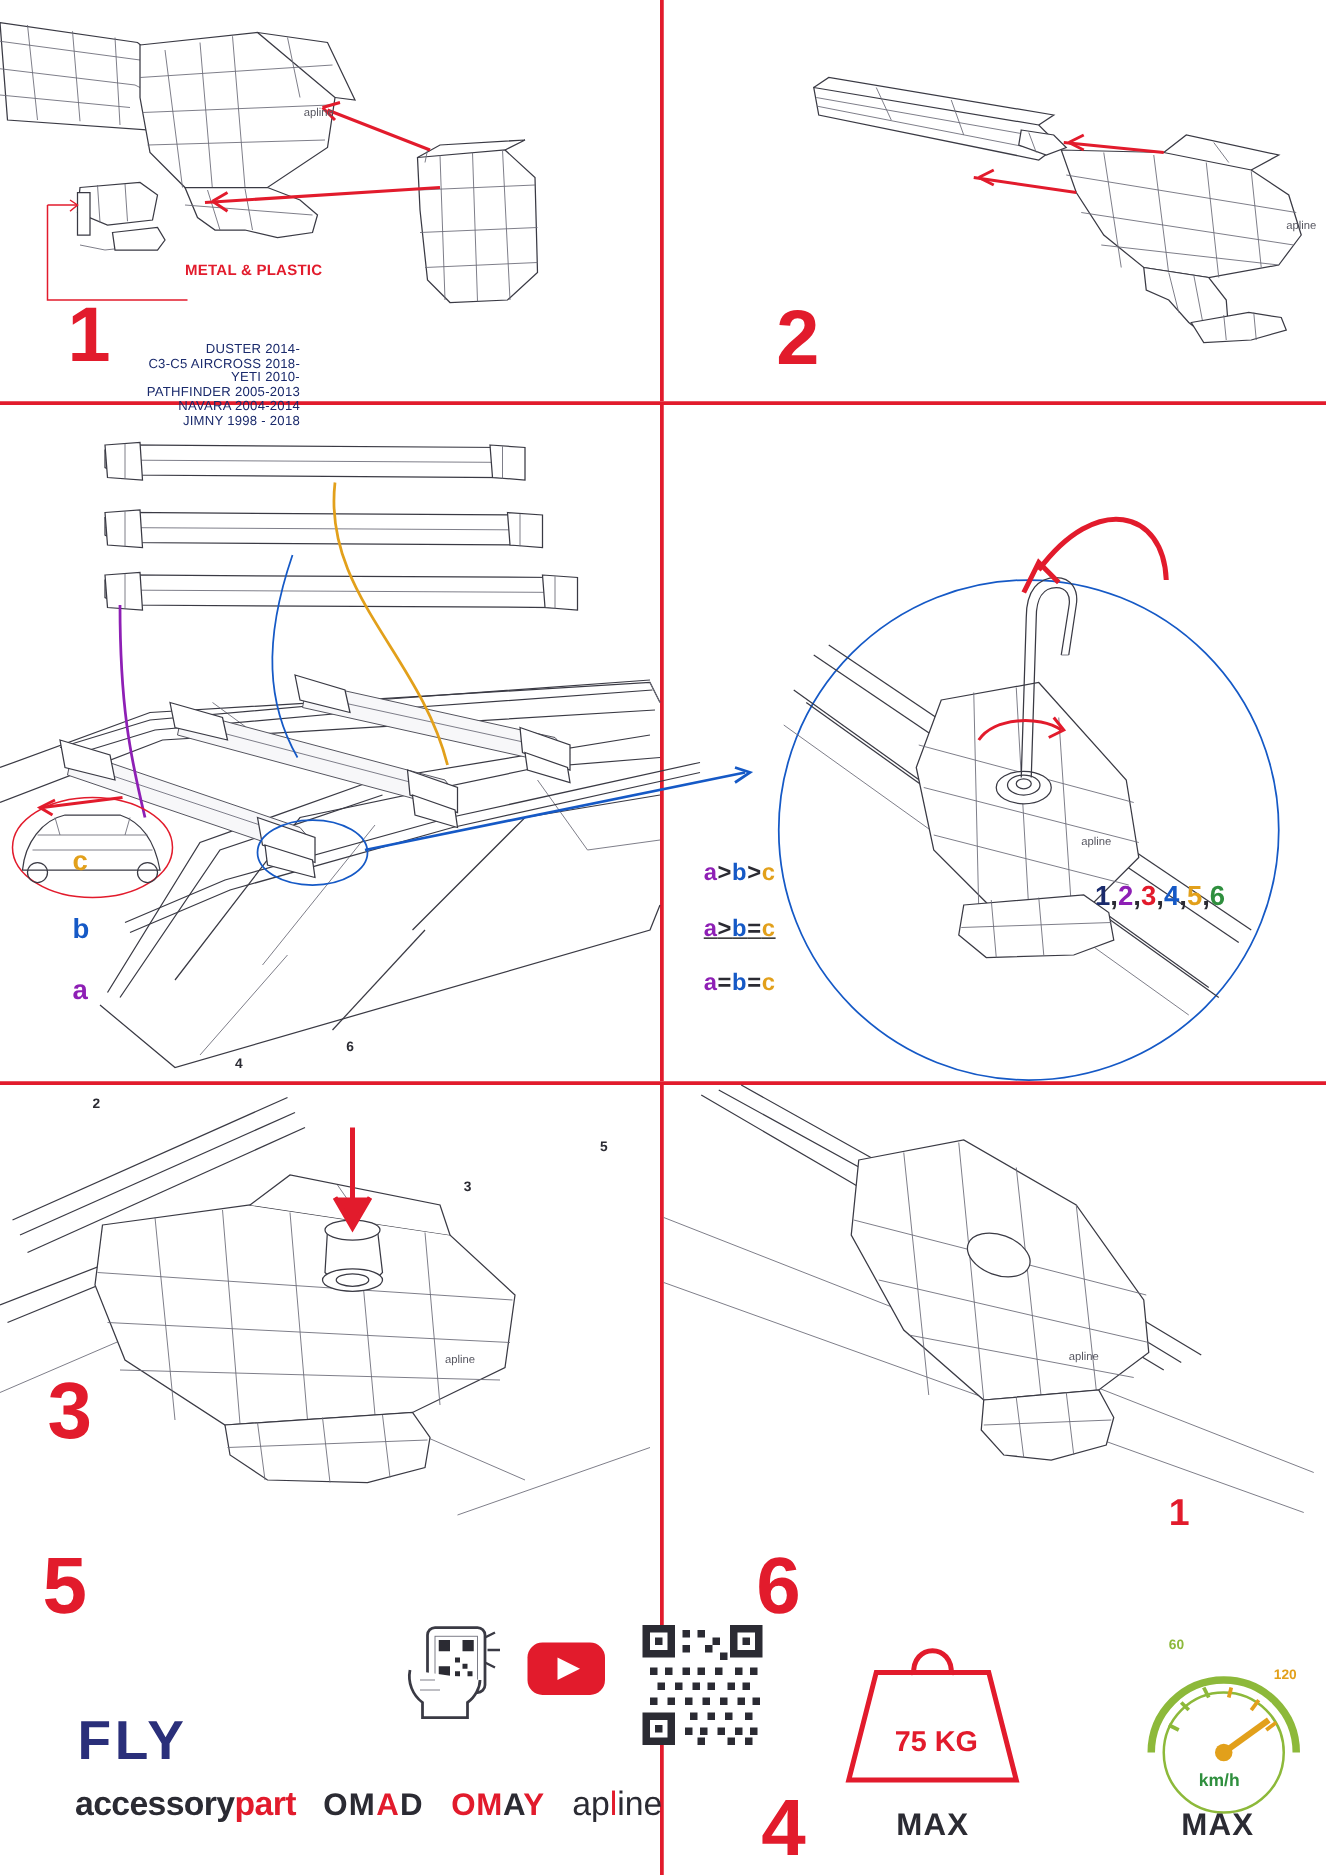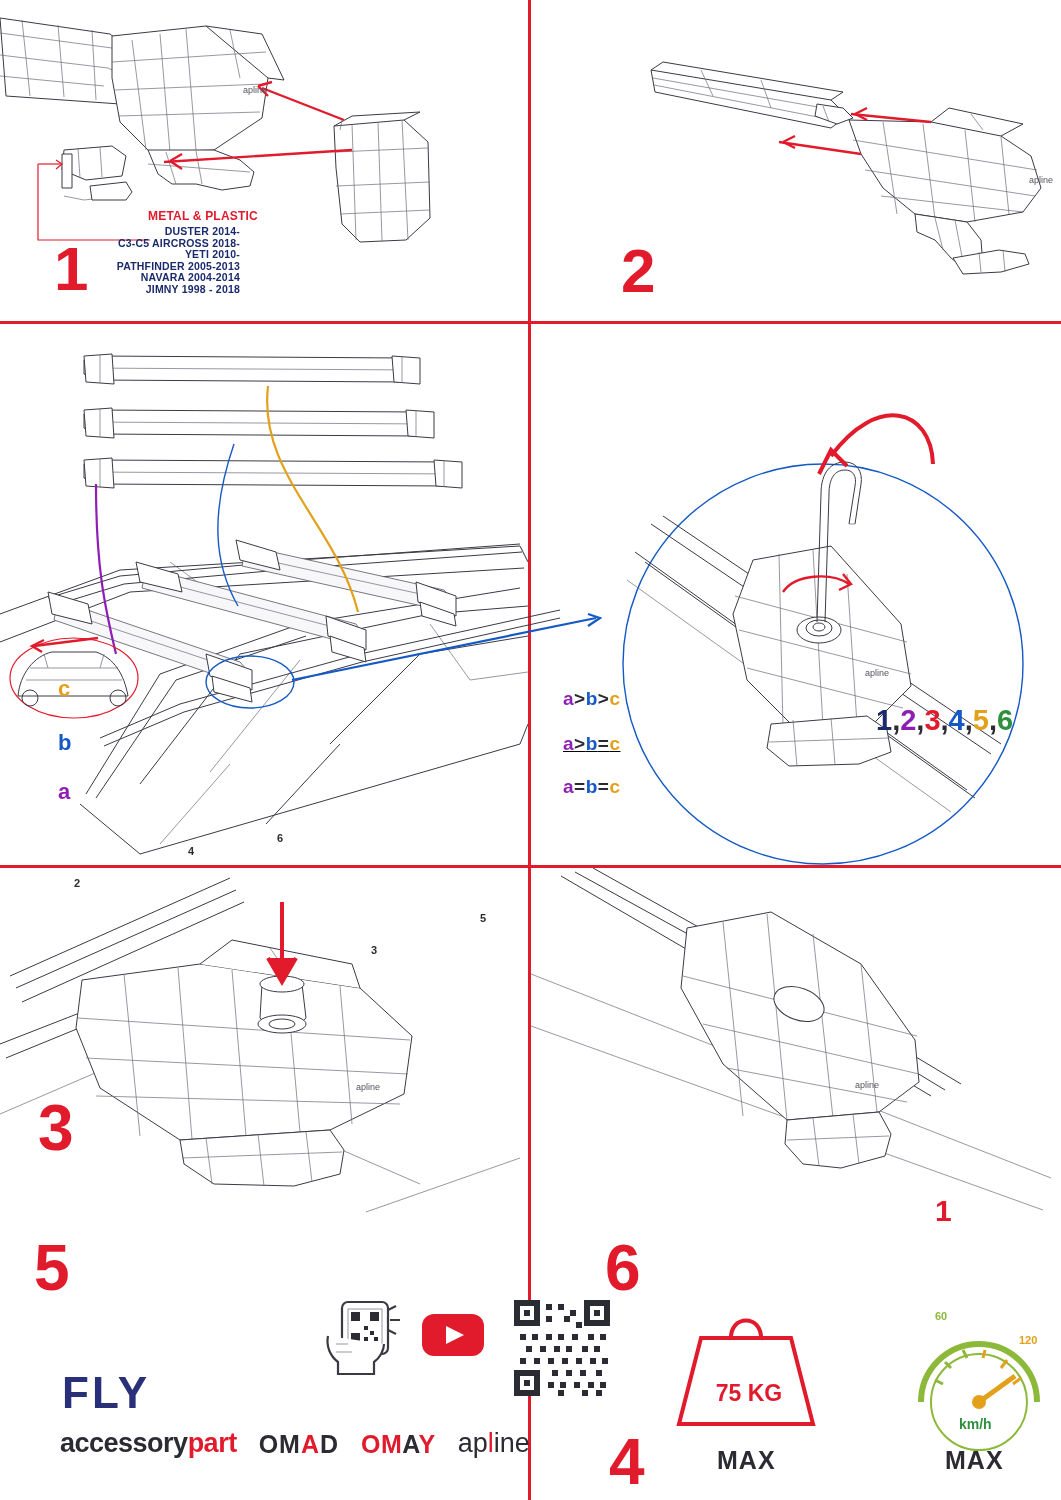--- a/index.html
+++ b/index.html
@@ -15,30 +15,30 @@
   .lnf{fill:#ffffff;stroke:#3a3a44;stroke-width:1;}
   .lnf2{fill:#f7f7f9;stroke:#55555f;stroke-width:0.8;}
   .red{fill:none;stroke:#e21b2c;stroke-width:2.4;}
   .redthin{fill:none;stroke:#e21b2c;stroke-width:1.2;}
   .blue{fill:none;stroke:#1559c6;stroke-width:2.2;}
   .bluethin{fill:none;stroke:#1559c6;stroke-width:1.4;}
   .purple{fill:none;stroke:#8e1fb5;stroke-width:2.2;}
   .orange{fill:none;stroke:#e2a01b;stroke-width:2.2;}
 
   .metal-title{position:absolute;color:#e21b2c;font-weight:bold;font-size:12px;letter-spacing:0.2px;}
-  .metal-list{position:absolute;text-align:right;color:#1a2a6c;font-weight:bold;font-size:10.5px;line-height:11.5px;letter-spacing:0.2px;}
+  .metal-list{position:absolute;text-align:right;color:#1a2a6c;font-weight:normal;font-size:10.5px;line-height:11.5px;letter-spacing:0.2px;margin-top:48px;}
 
   .abc-lab{position:absolute;font-weight:bold;font-size:22px;}
   .eq{position:absolute;font-weight:bold;font-size:19px;letter-spacing:0.5px;}
   .eq span.a{color:#8e1fb5;}
   .eq span.b{color:#1559c6;}
   .eq span.c{color:#e2a01b;}
   .eq span.op{color:#2b2b33;}
 
-  .seq{position:absolute;font-weight:bold;font-size:29px;letter-spacing:0px;}
+  .seq{position:absolute;font-weight:bold;font-size:22px;letter-spacing:0px;}
   .seq .n1{color:#1a2a6c;}
   .seq .n2{color:#8e1fb5;}
   .seq .n3{color:#e21b2c;}
   .seq .n4{color:#1559c6;}
   .seq .n5{color:#e2a01b;}
   .seq .n6{color:#2f8f3e;}
   .seq .cm{color:#2b2b33;}
 
   .tag{position:absolute;font-size:11px;color:#2b2b33;font-weight:bold;}
   .circ-num{position:absolute;font-weight:bold;color:#1559c6;}

